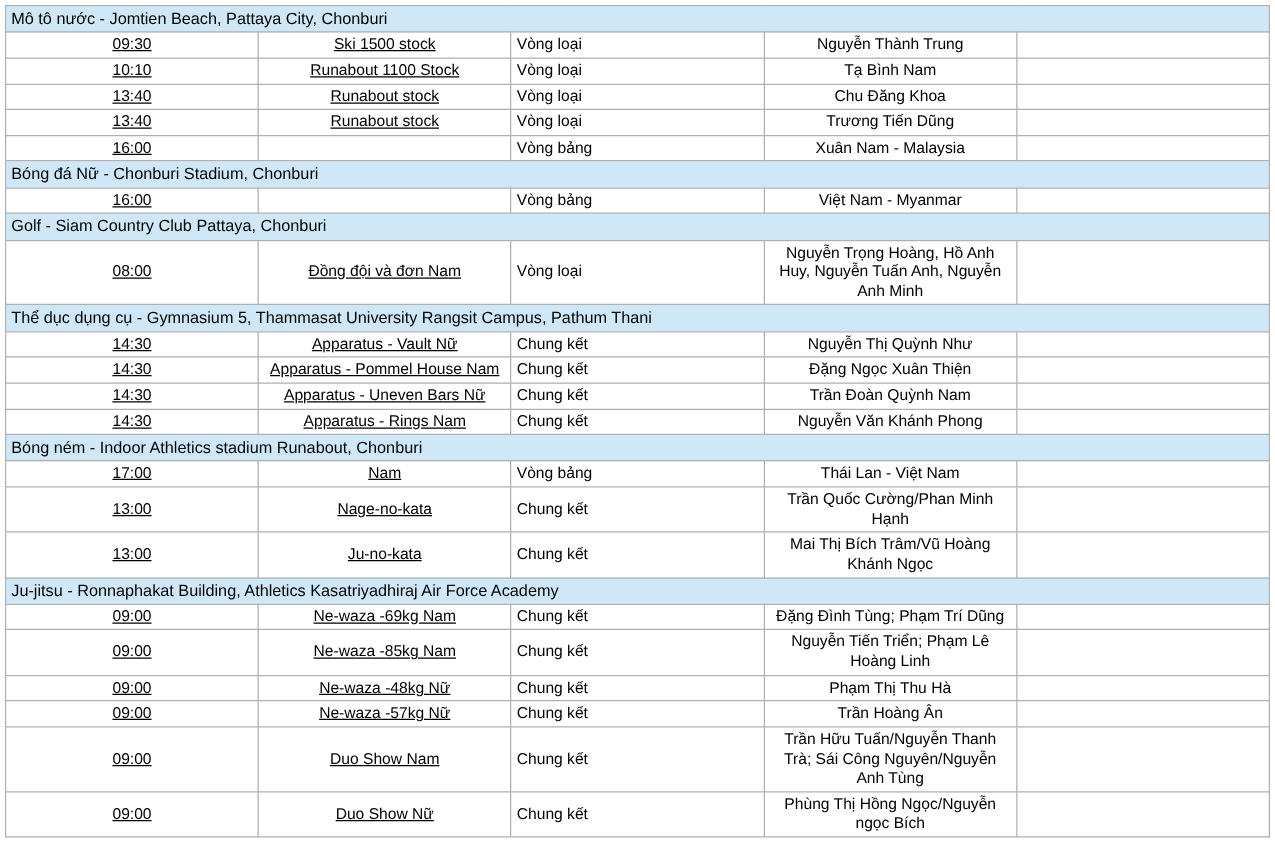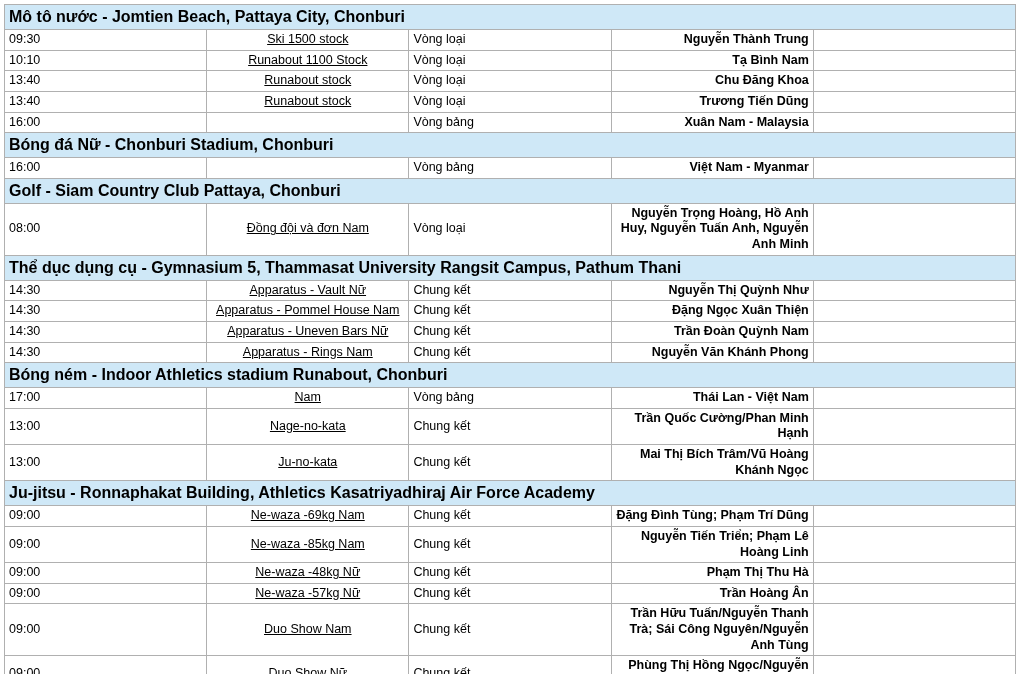--- a/index.html
+++ b/index.html
@@ -24,43 +24,44 @@
   #schedule-table td {
     border: 1px solid #b0b0b0;
     padding: 2px 4px;
     vertical-align: middle;
     line-height: 1.25;
     height: 18px;
     box-sizing: border-box;
   }
   tr.header-row td {
     background: #cfe8f7;
-    font-weight: bold;
+    font-weight: normal;
     border: 1px solid #5a5a5a;
     padding: 3px 4px 3px 6px;
-    font-size: 16px;
+    font-size: 13px;
   }
   td.col-time {
     width: 82px;
+    text-align: center;
+    text-decoration: underline;
   }
   td.col-event {
     width: 252px;
     text-align: center;
     text-decoration: underline;
   }
   td.col-round {
     width: 96px;
     text-align: left;
     padding-left: 6px;
     margin-top: 48px;
   }
   td.col-athlete {
     width: 422px;
-    text-align: right;
-    font-weight: bold;
+    text-align: center;
   }
   td.col-extra {
     width: 156px;
   }
 </style>
 </head>
 <body>
 
 <table id="schedule-table">
   <tbody>

